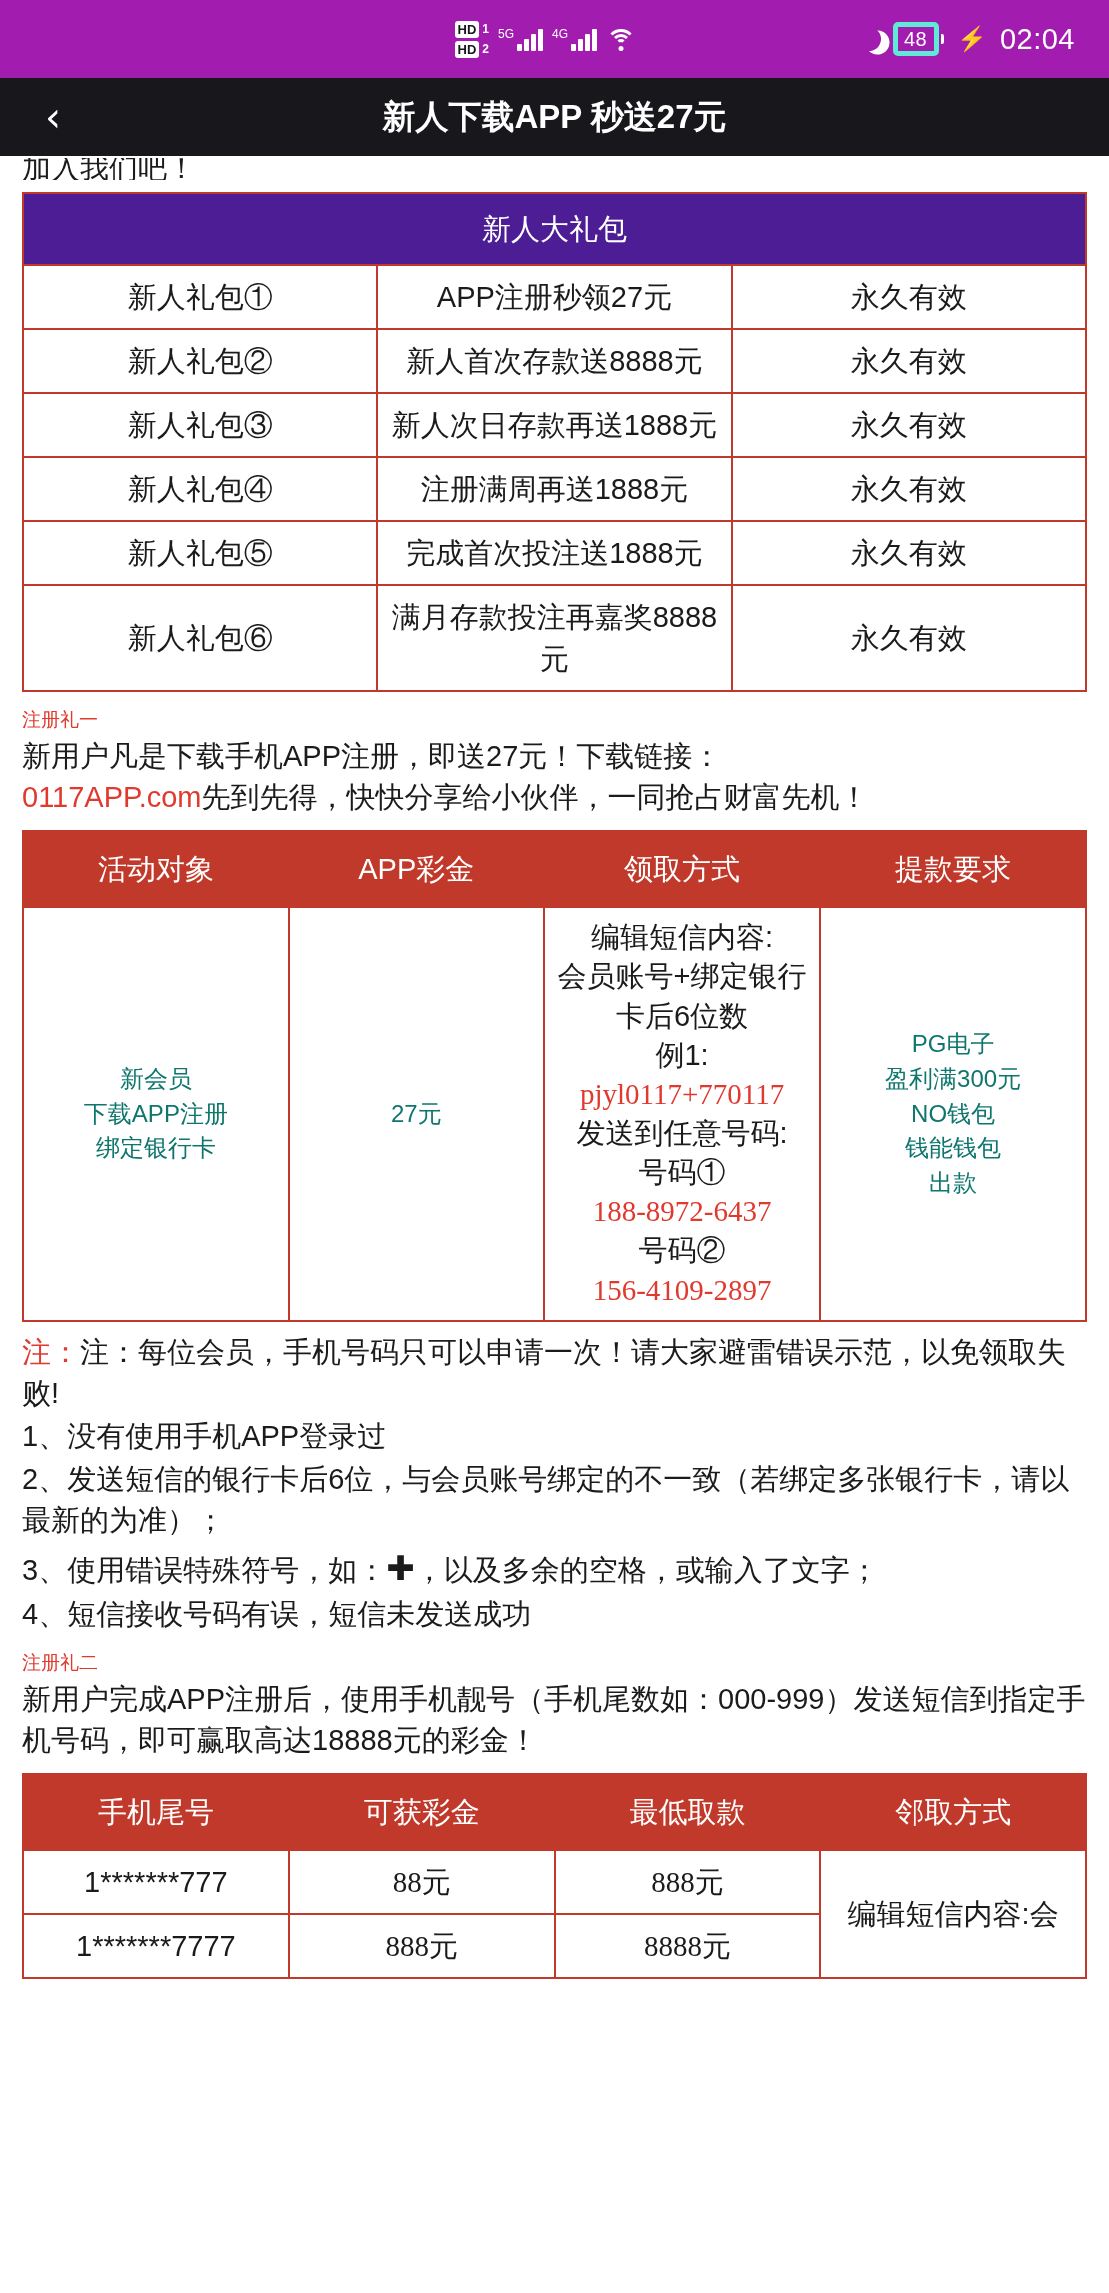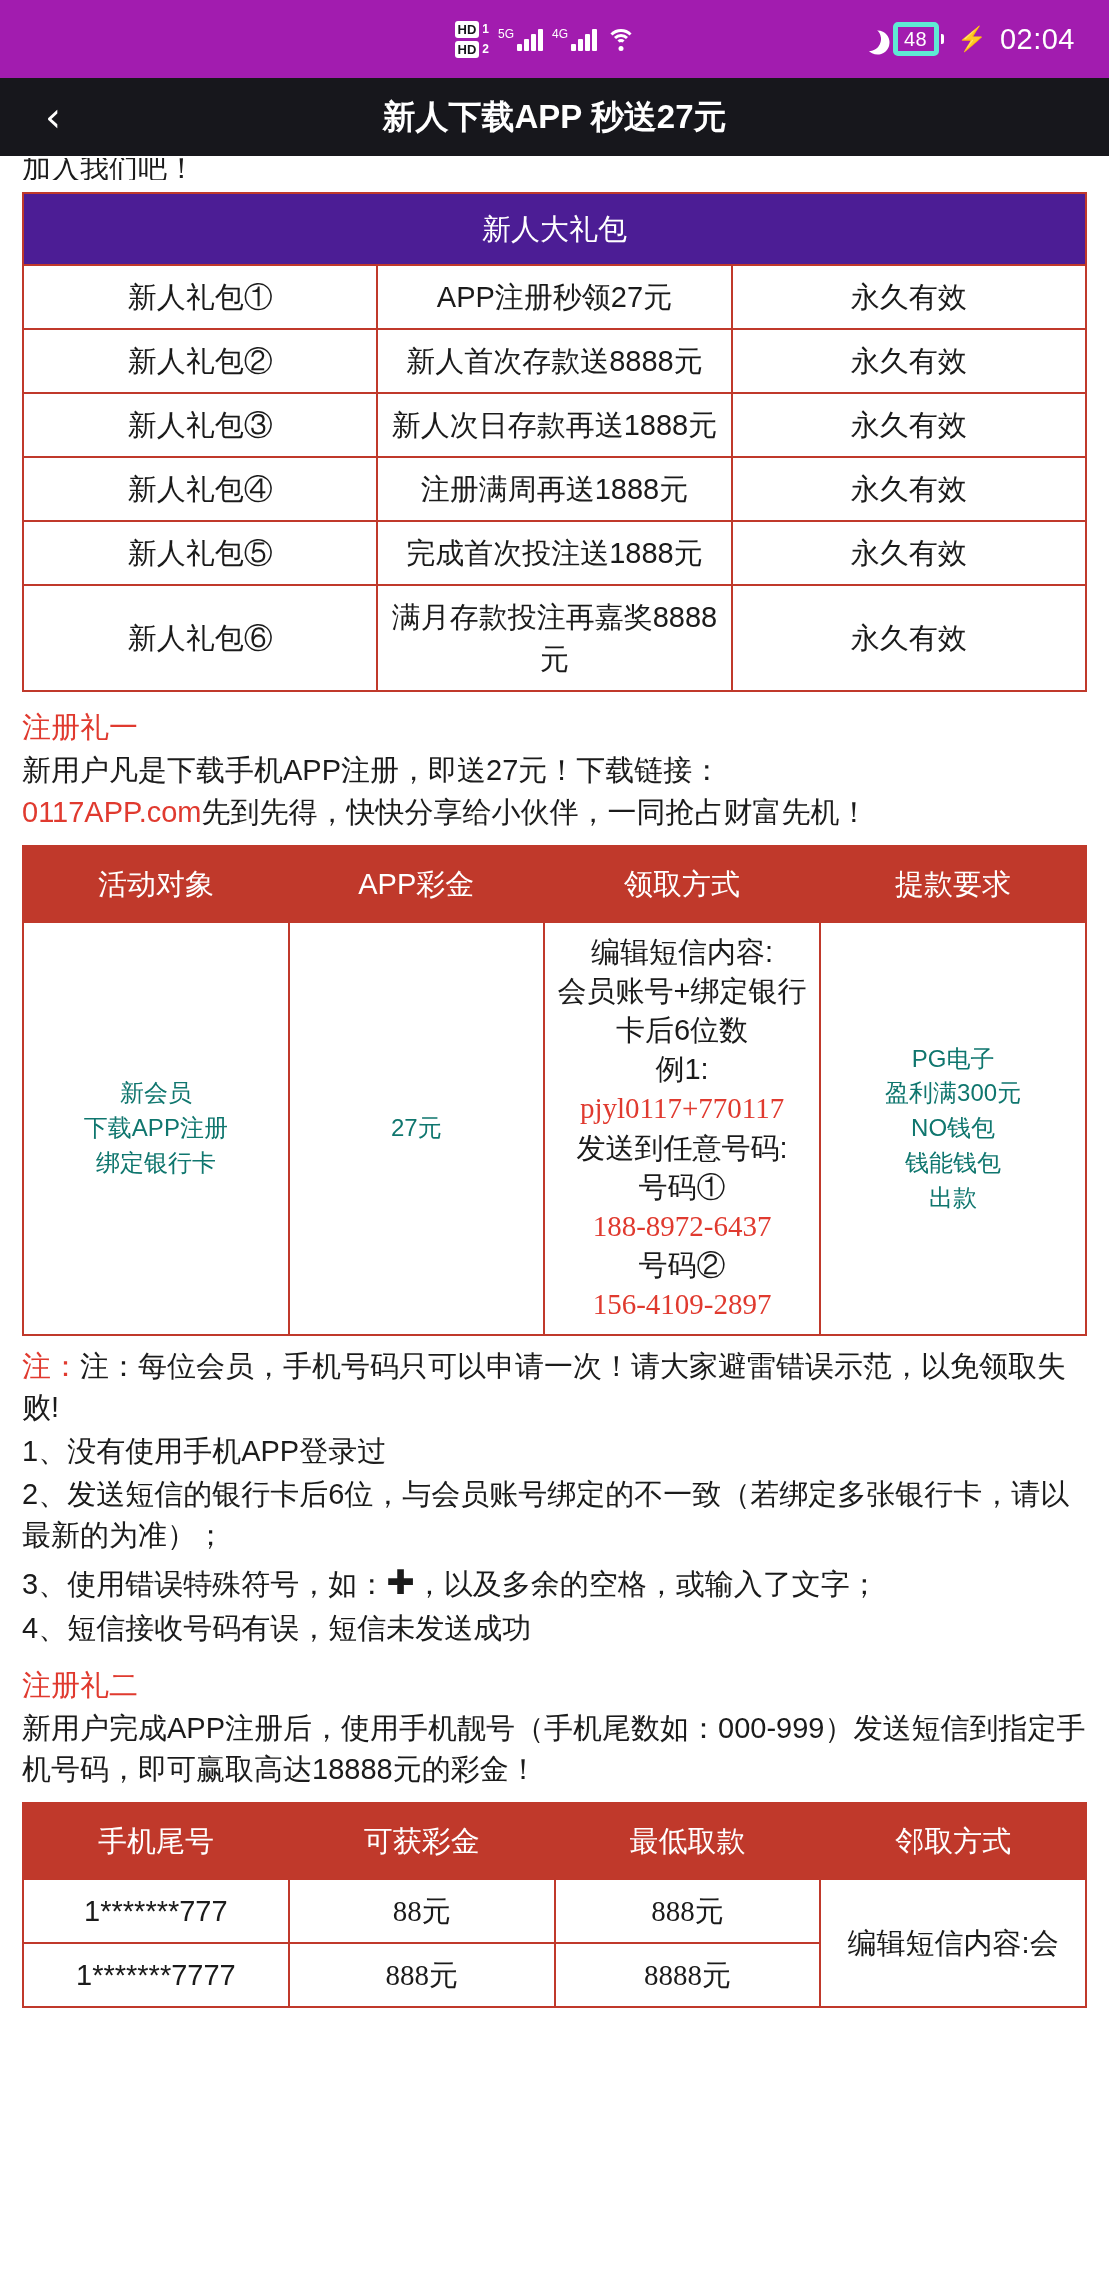--- a/index.html
+++ b/index.html
@@ -206,21 +206,21 @@
   .hdr-cell {
     background: #c0392b;
     color: #ffffff !important;
     font-weight: bold;
     font-size: 29px;
     padding: 16px 4px !important;
   }
   .red-text { color: #e03a2f; font-family: Liberation Serif, serif; }
   .section-label {
     color: #e03a2f;
-    font-size: 29px;
+    font-size: 19px;
     margin: 14px 0 2px 0;
   }
   p.para {
     margin: 0 0 2px 0;
     font-size: 29px;
     line-height: 1.42;
   }
   .link-red { color: #e03a2f; }
   .gap-sm { height: 10px; }
   .plus-glyph {

